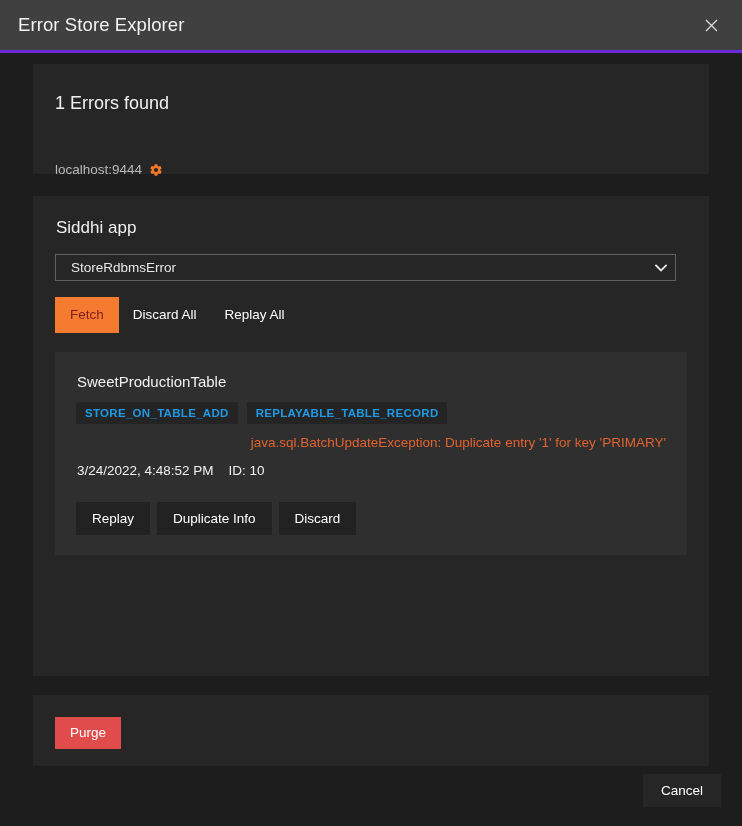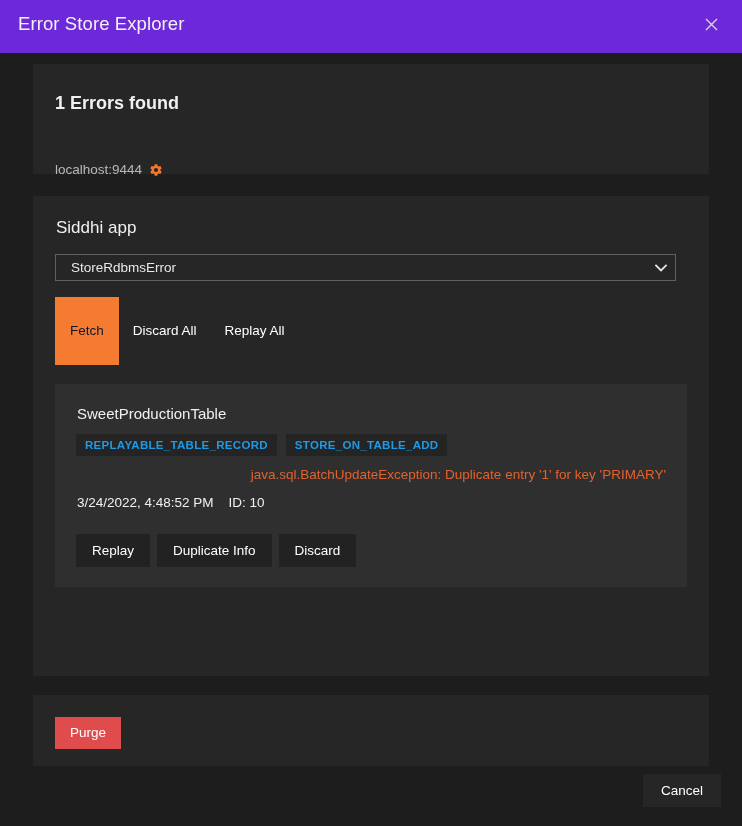--- a/index.html
+++ b/index.html
@@ -27,22 +27,22 @@
 
   
   .titlebar {
     height: 53px;
     flex: 0 0 53px;
     display: flex;
     align-items: center;
     justify-content: space-between;
     padding: 0 16px 0 18px;
     box-sizing: border-box;
-    border-bottom: 5px solid #6d28d9;
-    background: #6d28d9;
+    border-bottom: 3px solid #6d28d9;
+    background: #404040;
   }
   .dialog-title {
     font-size: 18.5px;
     color: #f2f2f2;
     font-weight: 400;
     letter-spacing: .1px;
   }
   .close-btn {
     width: 30px;
     height: 30px;
@@ -70,21 +70,21 @@
 
   
   .status-card {
     margin-top: 11px;
     padding: 29px 22px 26px 22px;
     height: 110px;
   }
   .status-title {
     font-size: 18px;
     color: #f0f0f0;
-    font-weight: 700;
+    font-weight: 400;
     margin: 0 0 9px 0;
   }
   .status-sub {
     font-size: 13.5px;
     color: #b8b8b8;
     display: flex;
     align-items: center;
     gap: 7px;
     margin-top: 48px;
   }
@@ -157,22 +157,22 @@
     border: none;
     cursor: pointer;
     color: #ffffff;
     background: transparent;
     padding: 8px 14px;
     line-height: 1;
     border-radius: 0;
   }
   .btn-primary {
     background: #f47b30;
-    color: #0f172a;
-    padding: 27px 15px;
+    color: #7f1d1d;
+    padding: 11px 15px;
   }
   .btn-flat { background: transparent; }
 
   
   .error-card {
     background: #2f2f2f;
     padding: 21px 21px 20px 21px;
     box-sizing: border-box;
   }
   .error-name {
@@ -295,22 +295,22 @@
 
       <div class="toolbar">
         <button class="btn btn-primary">Fetch</button>
         <button class="btn btn-flat">Discard All</button>
         <button class="btn btn-flat">Replay All</button>
       </div>
 
       <div class="error-card">
         <div class="error-name">SweetProductionTable</div>
         <div class="tag-row">
+          <span class="tag">STORE_ON_TABLE_ADD</span>
           <span class="tag">REPLAYABLE_TABLE_RECORD</span>
-          <span class="tag">STORE_ON_TABLE_ADD</span>
         </div>
         <div class="error-msg">java.sql.BatchUpdateException: Duplicate entry '1' for key 'PRIMARY'</div>
         <div class="error-meta">
           <span>3/24/2022, 4:48:52 PM</span>
           <span>ID: 10</span>
         </div>
         <div class="error-actions">
           <button class="btn btn-dark">Replay</button>
           <button class="btn btn-dark">Duplicate Info</button>
           <button class="btn btn-dark">Discard</button>

